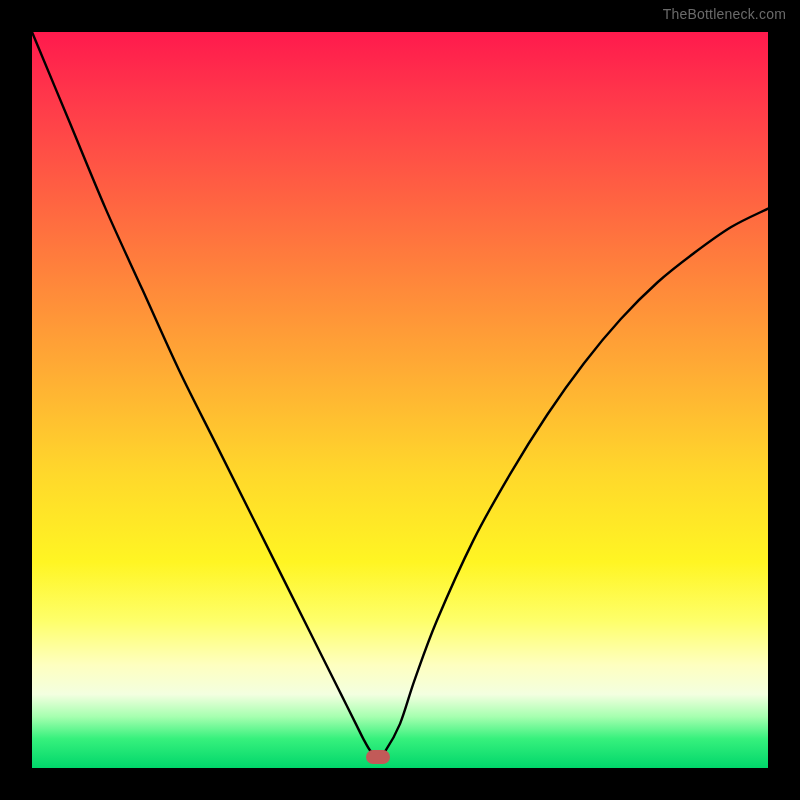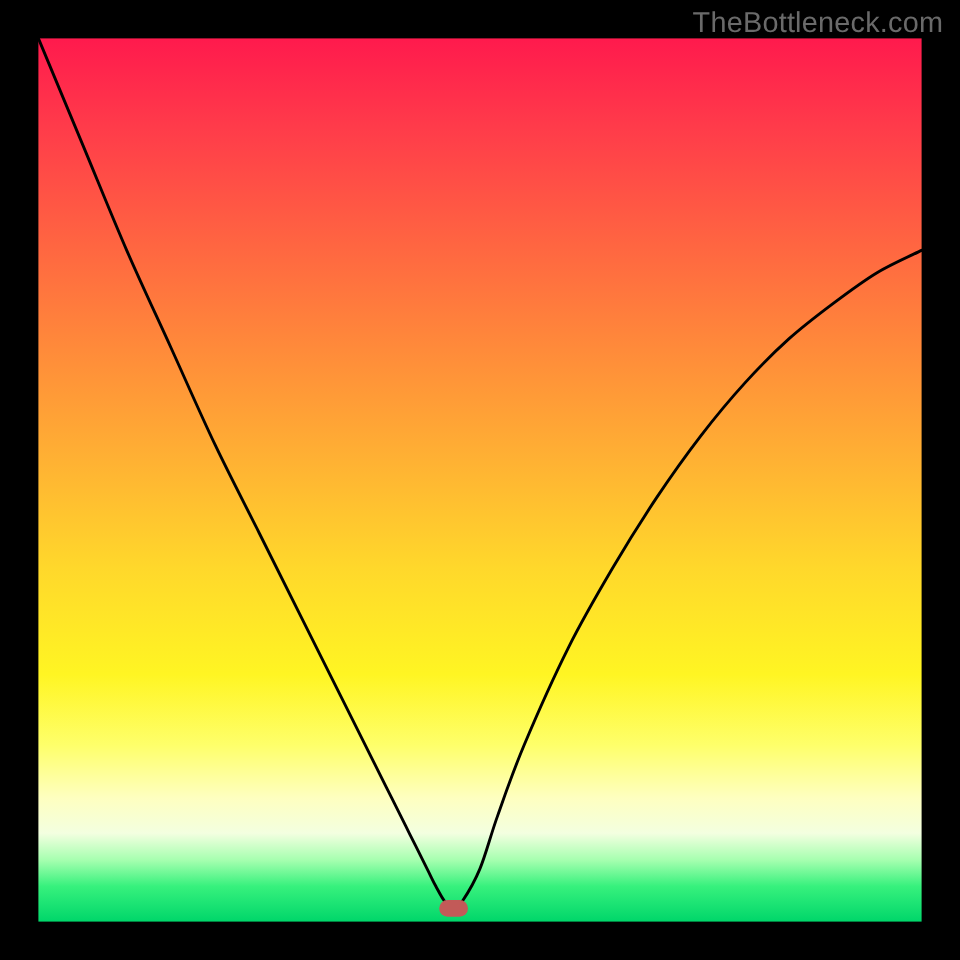--- a/index.html
+++ b/index.html
@@ -41,21 +41,21 @@
       #a7ffb0 93%,
       #37f17d 96%,
       #00d66a 100%
     );
   }
   .watermark {
     position: absolute;
     top: 6px;
     right: 14px;
     color: #6a6a6a;
-    font-size: 24px;
+    font-size: 14px;
     font-weight: 500;
     letter-spacing: 0.2px;
     user-select: none;
   }
   svg.curve {
     position: absolute;
     left: 0;
     top: 0;
     width: 736px;
     height: 736px;

